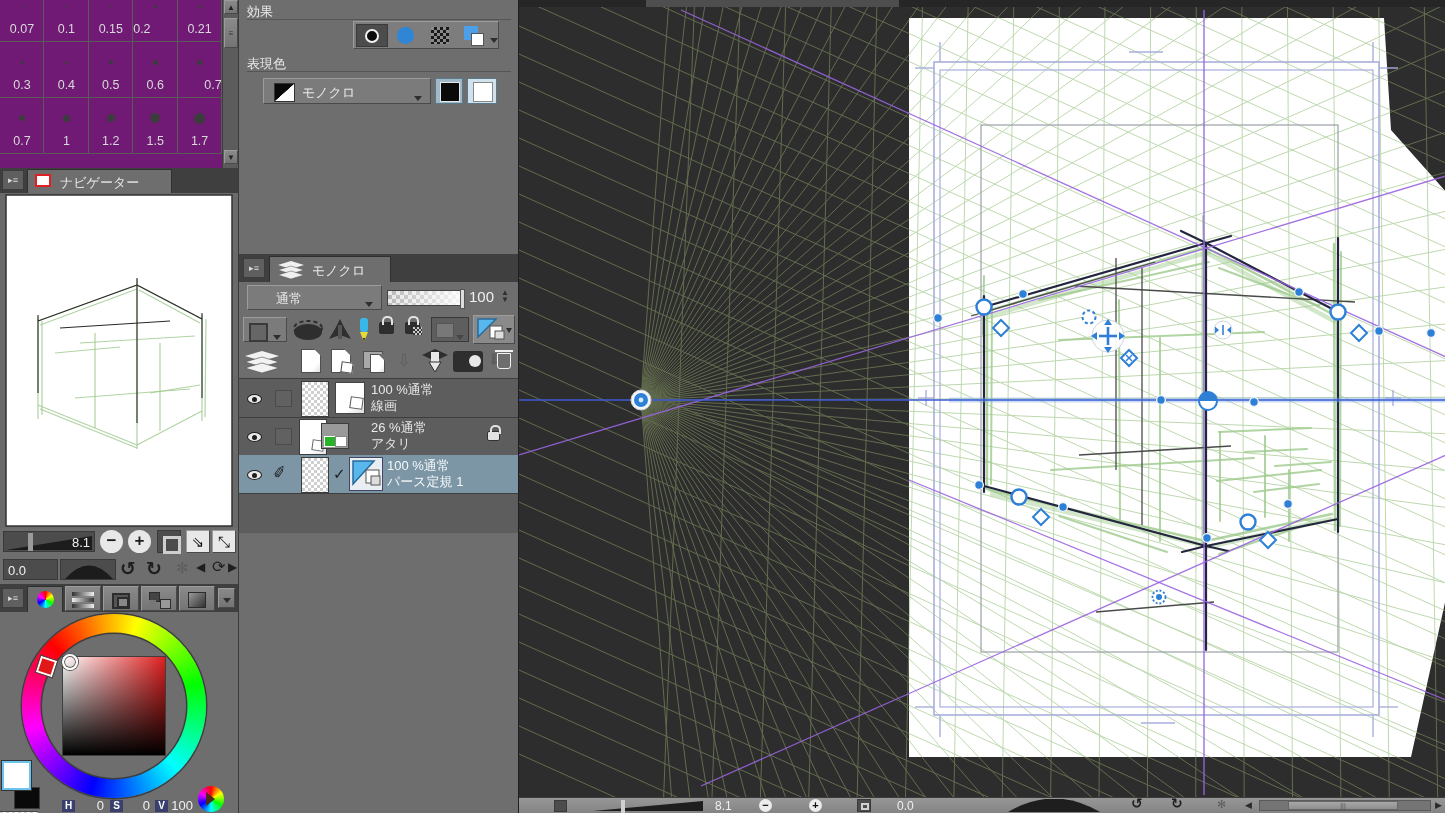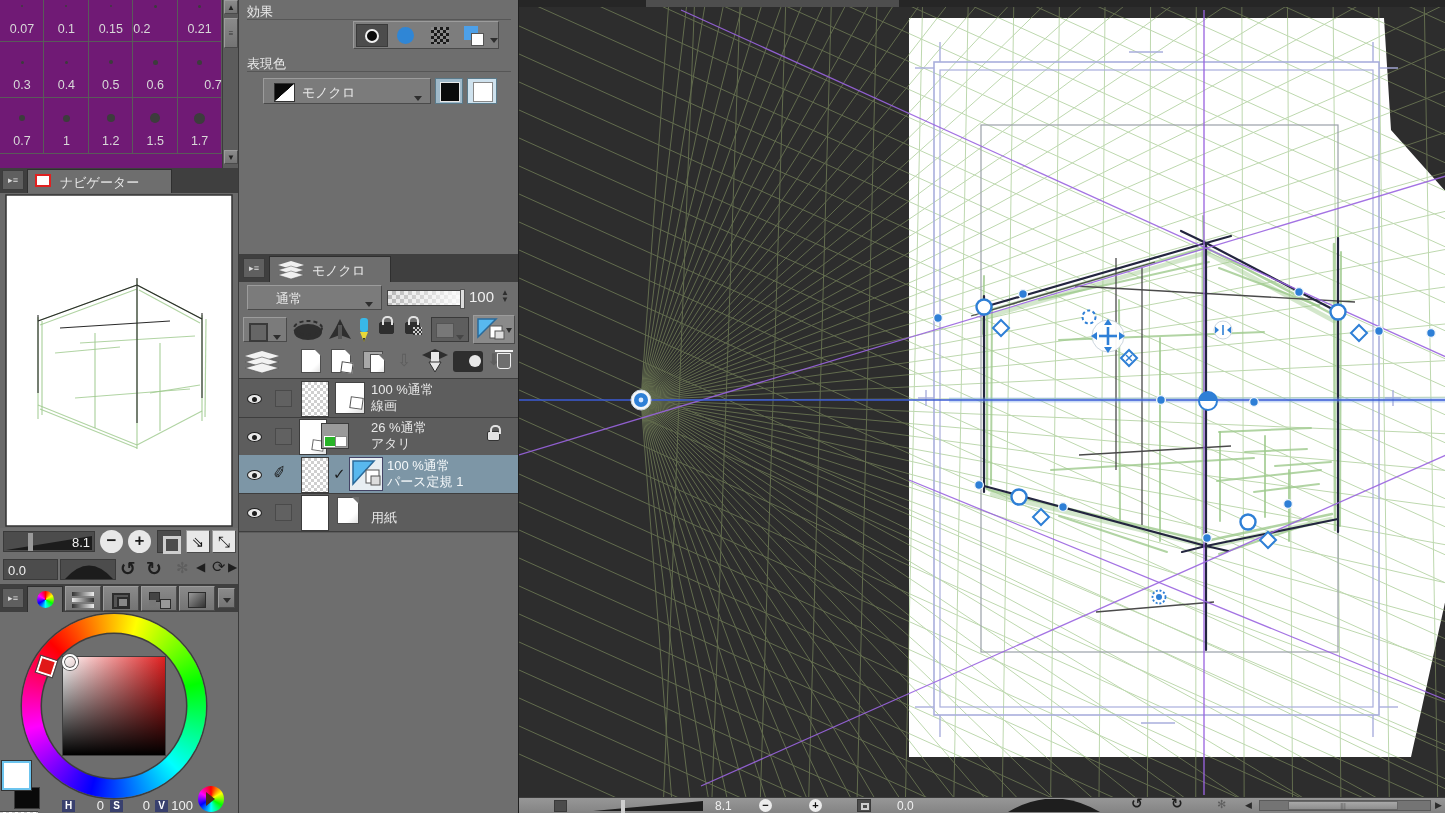--- a/index.html
+++ b/index.html
@@ -403,27 +403,20 @@
           <svg width="32" height="32">
               <polygon points="3,3 24,3 3,26" fill="#58b8ee" stroke="#2a6a9a" stroke-width="1.5"></polygon>
               <rect x="16" y="12" width="13px" height="13" fill="#fff" stroke="#555"></rect>
               <rect x="21" y="18" width="9" height="9" fill="#ddd" stroke="#555"></rect>
             </svg>
         </span>
         <span class="abs txt-j" style="left:148px;top:2px;color:#f4f8fa;">100 %通常</span>
         <span class="abs txt-j" style="left:148px;top:18px;color:#f4f8fa;">パース定規 1</span>
       </div>
 
-      <div class="abs" style="left:0;top:114px;width:280px;height:38px;border-bottom:1px solid #3e3e3e;">
-        <span class="abs" style="left:8px;top:13px;"><span class="eye sq"></span></span>
-        <span class="abs" style="left:36px;top:11px;width:15px;height:15px;border:1px solid #4a4a4a;background:#616161;"></span>
-        <span class="abs" style="left:62px;top:2px;width:26px;height:34px;background:#ffffff;border:1px solid #3c3c3c;"></span>
-        <span class="abs" style="left:98px;top:4px;"><span class="pg sq" style="width:22px;height:27px;"></span></span>
-        <span class="abs lbl txt-j" style="left:132px;top:16px;">用紙</span>
-      </div>
     </div>
   </div>
 
   <div class="abs" style="left:518px;top:0;width:927px;height:813px;background:#2d2d2d;border-left:1px solid #1f1f1f;box-sizing:border-box;">
     <div class="abs" style="left:0;top:0;width:927px;height:7px;background:#262626;">
       <span class="abs" style="left:127px;top:0;width:253px;height:7px;background:#4e4e4e;"></span>
     </div>
     <svg id="canvasSvg" class="abs" style="left:0;top:7px;" width="927" height="790">
         <rect x="0" y="0" width="927" height="790" fill="#2d2d2d"></rect>
         <g stroke="#79875c" stroke-width="1" opacity="0.7">

